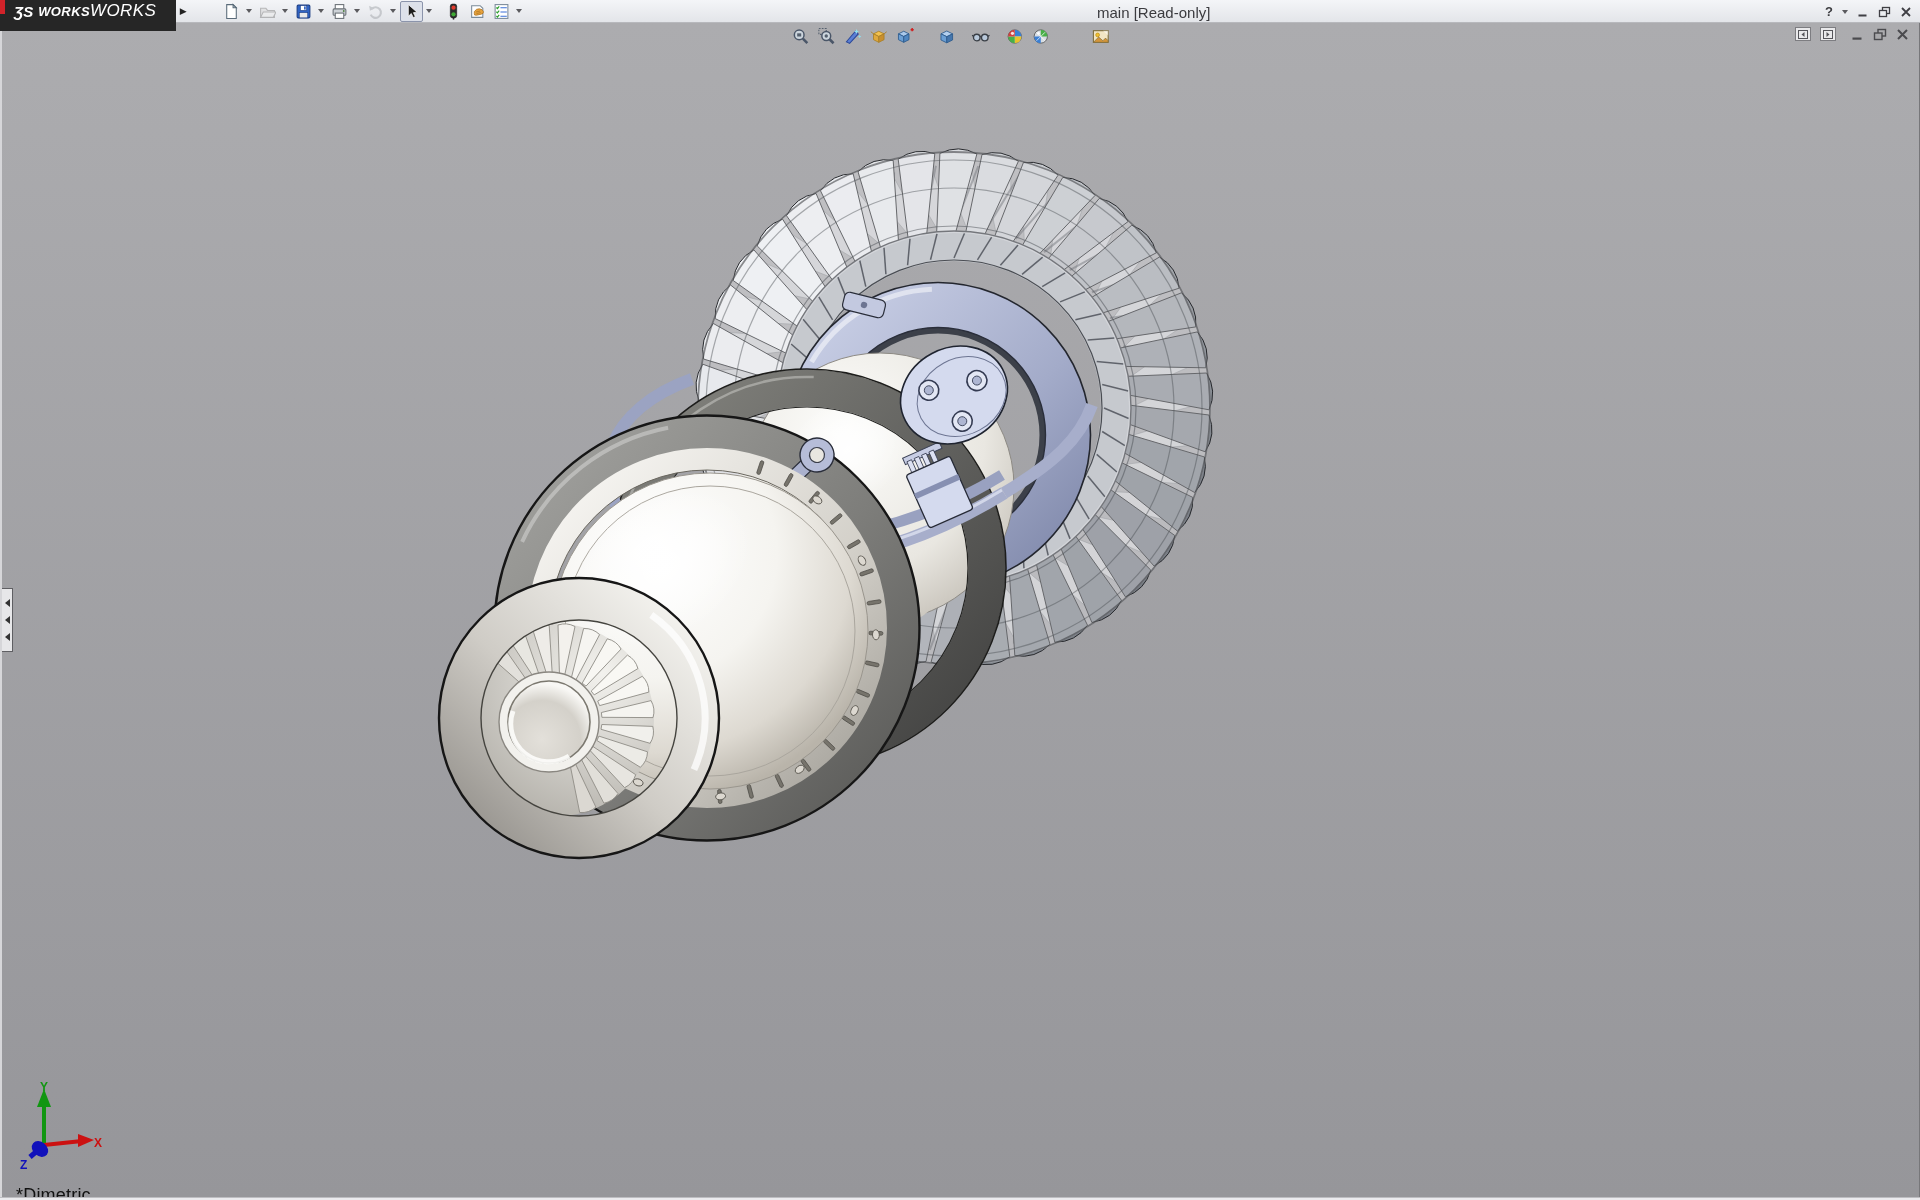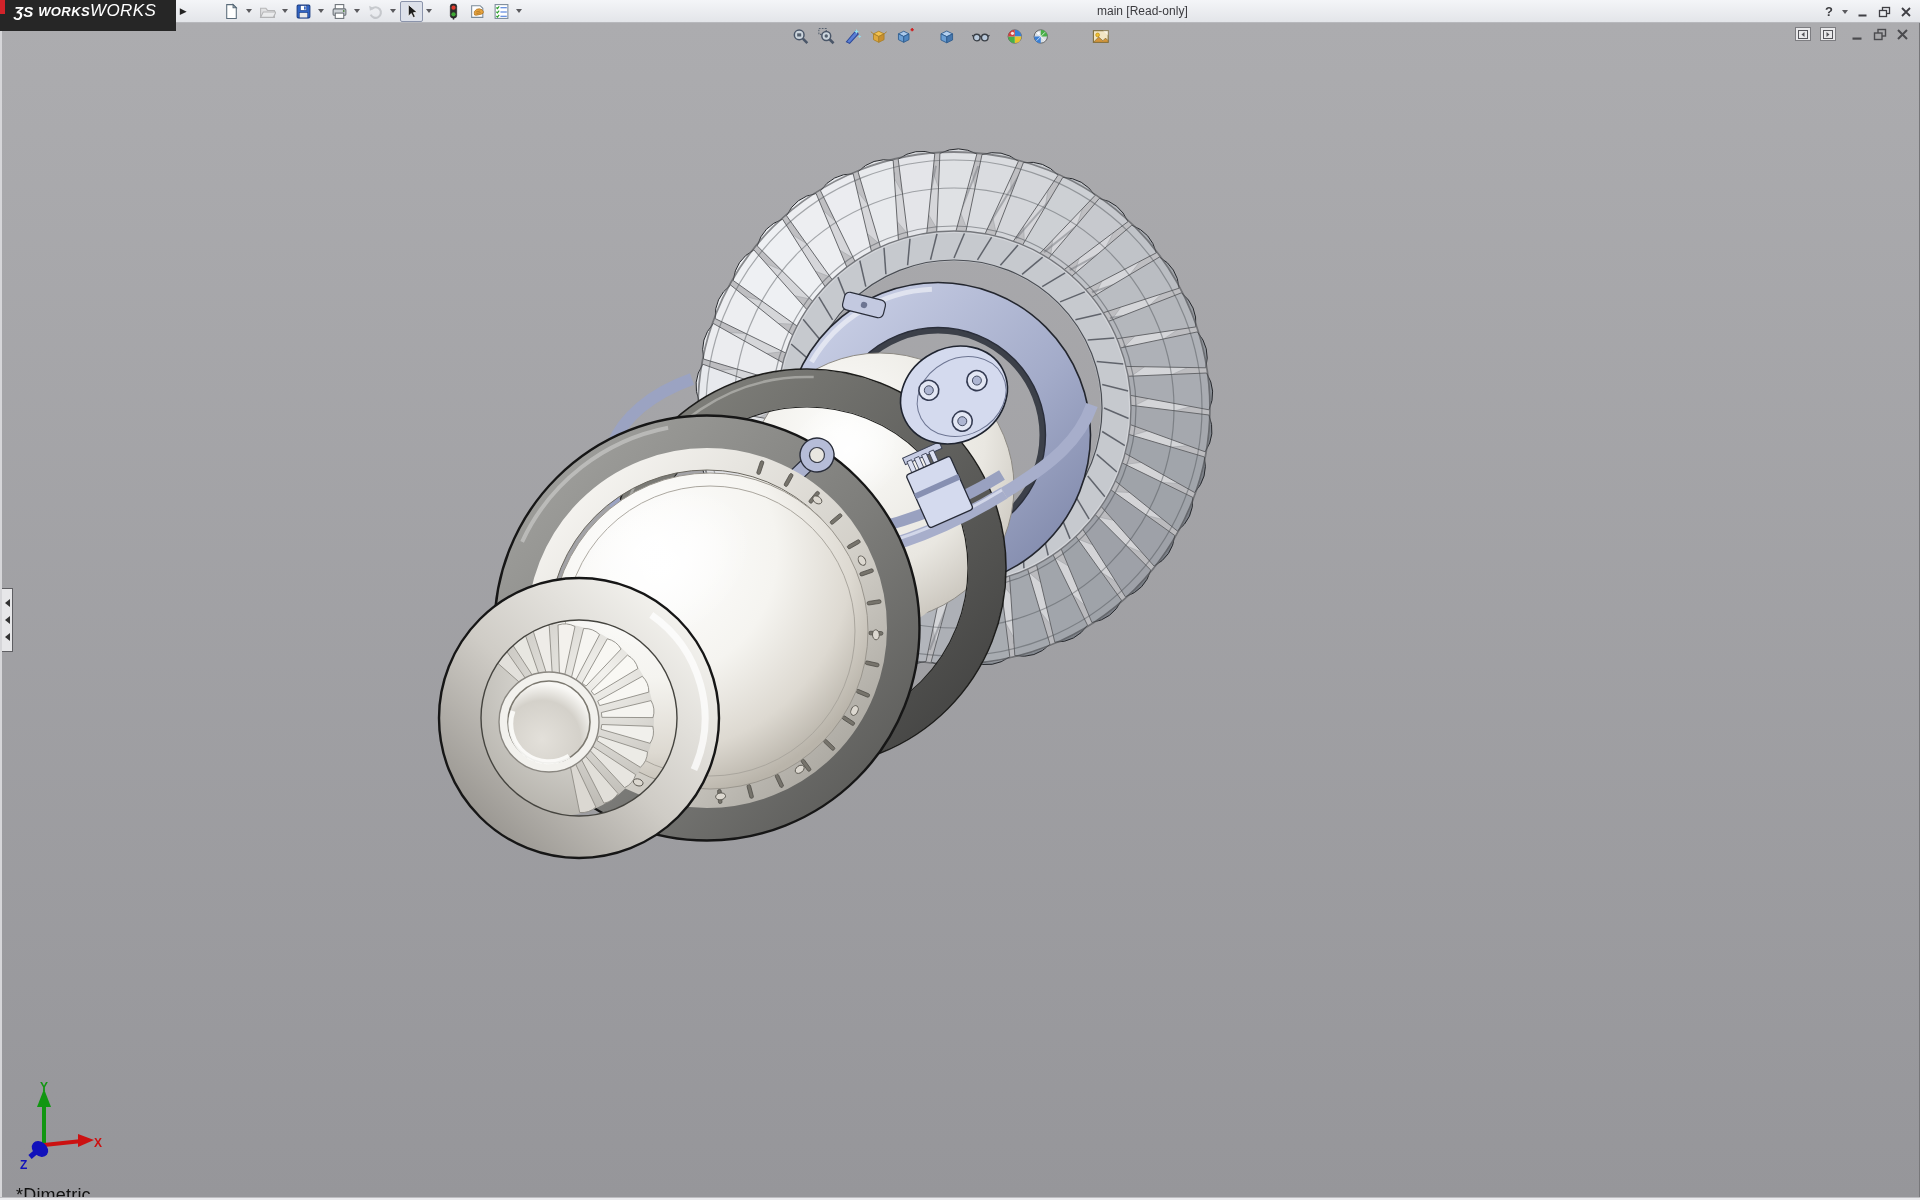--- a/index.html
+++ b/index.html
@@ -14,21 +14,21 @@
   .brand .glyph{color:#fff;font-style:italic;font-weight:bold;font-size:15px;margin-right:5px;}
   .brand .bold{color:#fff;font-style:italic;font-weight:bold;font-size:13px;letter-spacing:.4px;}
   .brand .light{color:#ffffff;font-style:italic;font-weight:300;font-size:17px;letter-spacing:.4px;}
   .flyout{width:14px;height:23px;display:flex;align-items:center;justify-content:center;color:#222;font-size:9px;cursor:pointer;}
   .tbgroup{display:flex;align-items:center;margin-left:30px;gap:1px;}
   .tb{display:flex;align-items:center;height:21px;padding:0 2px;border:1px solid transparent;border-radius:2px;cursor:pointer;}
   .tb svg{display:block;}
   .tb.pressed{background:#dde1ea;border-color:#8b94ab;}
   .dd{width:0;height:0;border-left:3.5px solid transparent;border-right:3.5px solid transparent;border-top:4px solid #5a5a5e;margin:0 3px 0 2px;}
   .tb.disabled{opacity:.55;}
-  .win-title{position:absolute;left:1097px;top:4px;font-size:12px;color:#3b3b3f;white-space:nowrap;}
+  .win-title{position:absolute;left:1097px;top:4px;font-size:15px;color:#3b3b3f;white-space:nowrap;}
   .r1-controls{position:absolute;right:8px;top:0;height:23px;display:flex;align-items:center;gap:9px;}
   .r1-controls .help{font-size:13px;font-weight:bold;color:#3c3c40;cursor:pointer;}
   .ctl{cursor:pointer;display:flex;align-items:center;}
 
   
   .viewport{position:absolute;left:0;top:23px;width:1920px;height:1174px;
     background:linear-gradient(#acacaf,#96969a);border-left:2px solid #d6d6d9;border-right:1px solid #77777a;}
   .model-svg{position:absolute;left:0;top:0;}
 
   

